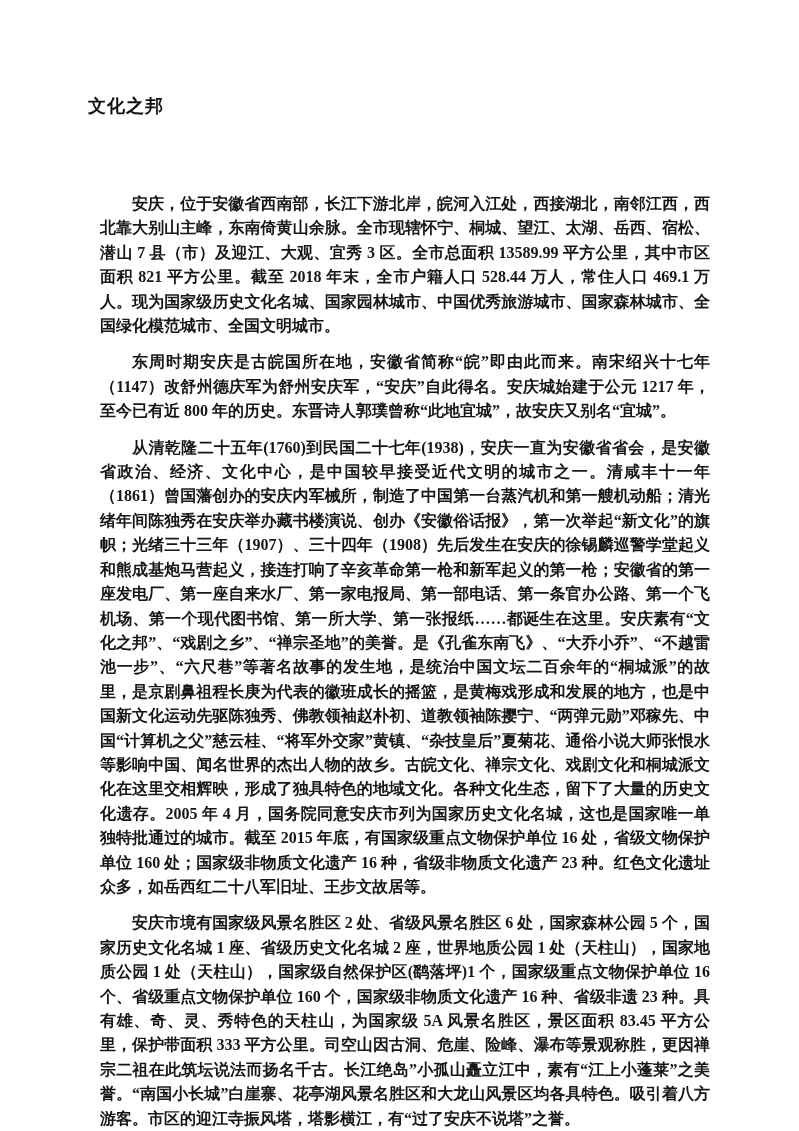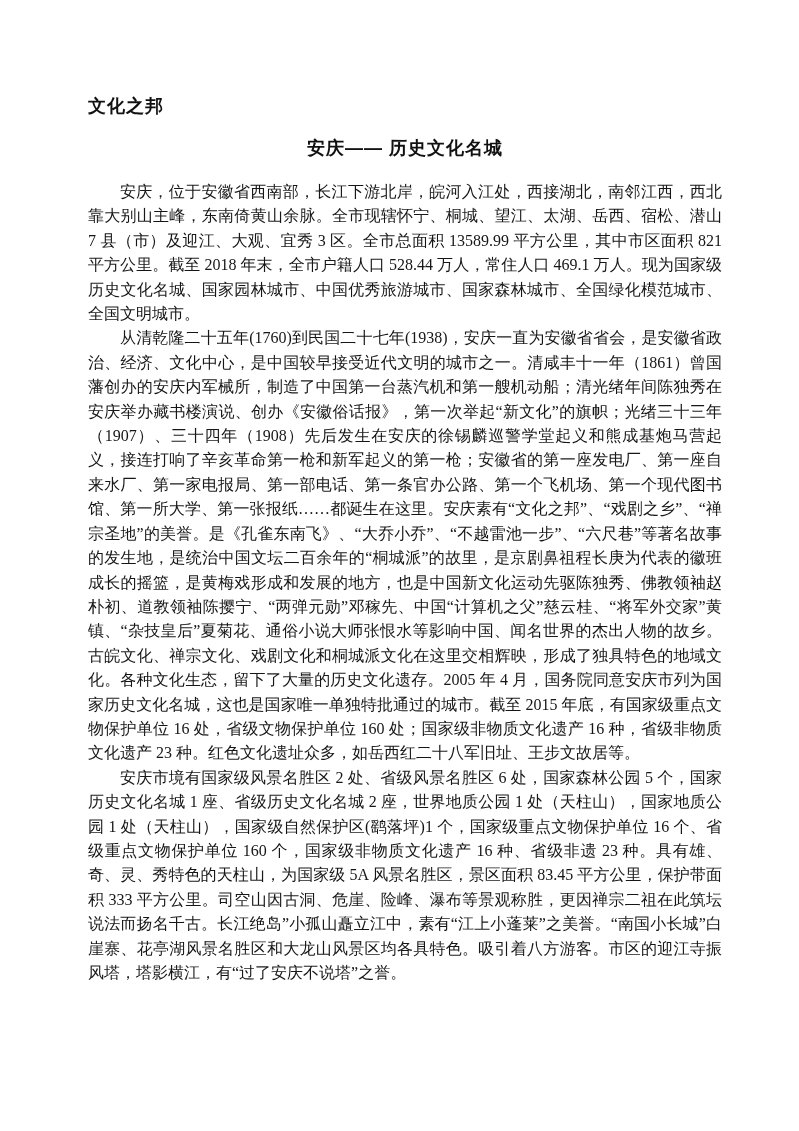--- a/index.html
+++ b/index.html
@@ -45,31 +45,32 @@
     top: 180px;
     width: 634px;
     font-family: "Liberation Serif", "DejaVu Serif", serif;
     font-size: 16px;
     line-height: 24.4px;
     color: #161616;
     text-align: justify;
     text-justify: inter-ideograph;
   }
   .body-text p {
-    margin: 0;
+    margin: 12px;
     padding: 0;
     text-indent: 2em;
+    font-weight: bold;
   }
 </style>
 </head>
 <body>
 
 <div class="page">
   <div class="section-label">文化之邦</div>
 
-  <div class="doc-title">安庆—— 历史文化名城</div>
 
   <div class="body-text">
     <p>安庆，位于安徽省西南部，长江下游北岸，皖河入江处，西接湖北，南邻江西，西北靠大别山主峰，东南倚黄山余脉。全市现辖怀宁、桐城、望江、太湖、岳西、宿松、潜山 7 县（市）及迎江、大观、宜秀 3 区。全市总面积 13589.99 平方公里，其中市区面积 821 平方公里。截至 2018 年末，全市户籍人口 528.44 万人，常住人口 469.1 万人。现为国家级历史文化名城、国家园林城市、中国优秀旅游城市、国家森林城市、全国绿化模范城市、全国文明城市。</p>
+    <p>东周时期安庆是古皖国所在地，安徽省简称“皖”即由此而来。南宋绍兴十七年（1147）改舒州德庆军为舒州安庆军，“安庆”自此得名。安庆城始建于公元 1217 年，至今已有近 800 年的历史。东晋诗人郭璞曾称“此地宜城”，故安庆又别名“宜城”。</p>
     <p>从清乾隆二十五年(1760)到民国二十七年(1938)，安庆一直为安徽省省会，是安徽省政治、经济、文化中心，是中国较早接受近代文明的城市之一。清咸丰十一年（1861）曾国藩创办的安庆内军械所，制造了中国第一台蒸汽机和第一艘机动船；清光绪年间陈独秀在安庆举办藏书楼演说、创办《安徽俗话报》，第一次举起“新文化”的旗帜；光绪三十三年（1907）、三十四年（1908）先后发生在安庆的徐锡麟巡警学堂起义和熊成基炮马营起义，接连打响了辛亥革命第一枪和新军起义的第一枪；安徽省的第一座发电厂、第一座自来水厂、第一家电报局、第一部电话、第一条官办公路、第一个飞机场、第一个现代图书馆、第一所大学、第一张报纸……都诞生在这里。安庆素有“文化之邦”、“戏剧之乡”、“禅宗圣地”的美誉。是《孔雀东南飞》、“大乔小乔”、“不越雷池一步”、“六尺巷”等著名故事的发生地，是统治中国文坛二百余年的“桐城派”的故里，是京剧鼻祖程长庚为代表的徽班成长的摇篮，是黄梅戏形成和发展的地方，也是中国新文化运动先驱陈独秀、佛教领袖赵朴初、道教领袖陈撄宁、“两弹元勋”邓稼先、中国“计算机之父”慈云桂、“将军外交家”黄镇、“杂技皇后”夏菊花、通俗小说大师张恨水等影响中国、闻名世界的杰出人物的故乡。古皖文化、禅宗文化、戏剧文化和桐城派文化在这里交相辉映，形成了独具特色的地域文化。各种文化生态，留下了大量的历史文化遗存。2005 年 4 月，国务院同意安庆市列为国家历史文化名城，这也是国家唯一单独特批通过的城市。截至 2015 年底，有国家级重点文物保护单位 16 处，省级文物保护单位 160 处；国家级非物质文化遗产 16 种，省级非物质文化遗产 23 种。红色文化遗址众多，如岳西红二十八军旧址、王步文故居等。</p>
     <p>安庆市境有国家级风景名胜区 2 处、省级风景名胜区 6 处，国家森林公园 5 个，国家历史文化名城 1 座、省级历史文化名城 2 座，世界地质公园 1 处（天柱山），国家地质公园 1 处（天柱山），国家级自然保护区(鹞落坪)1 个，国家级重点文物保护单位 16 个、省级重点文物保护单位 160 个，国家级非物质文化遗产 16 种、省级非遗 23 种。具有雄、奇、灵、秀特色的天柱山，为国家级 5A 风景名胜区，景区面积 83.45 平方公里，保护带面积 333 平方公里。司空山因古洞、危崖、险峰、瀑布等景观称胜，更因禅宗二祖在此筑坛说法而扬名千古。长江绝岛”小孤山矗立江中，素有“江上小蓬莱”之美誉。“南国小长城”白崖寨、花亭湖风景名胜区和大龙山风景区均各具特色。吸引着八方游客。市区的迎江寺振风塔，塔影横江，有“过了安庆不说塔”之誉。</p>
   </div>
 </div>
 
 </body></html>

